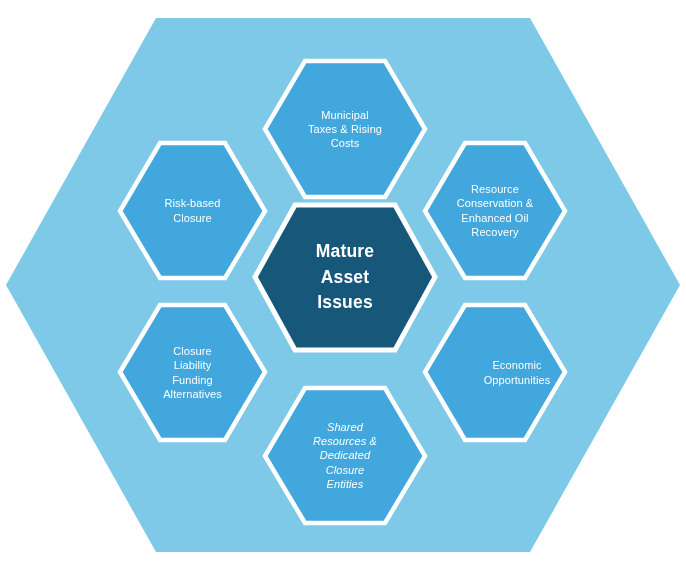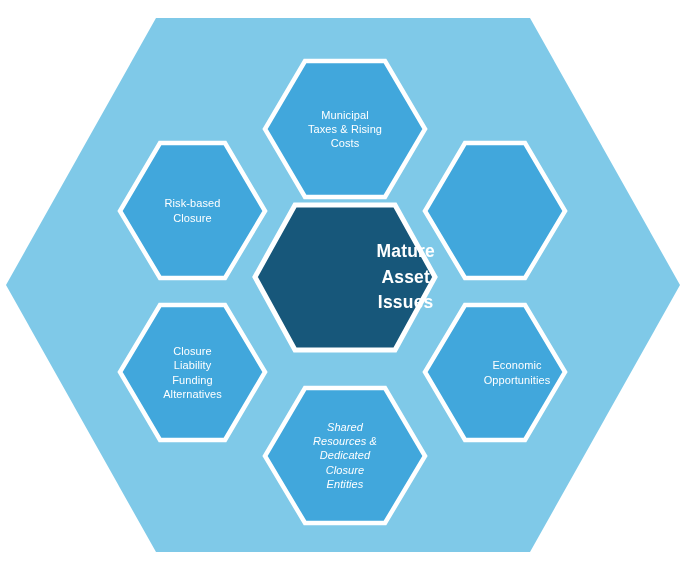--- a/index.html
+++ b/index.html
@@ -69,34 +69,37 @@
 
     <polygon points="160,143 225,143 265,211 225,278 160,278 120,211" fill="#41A7DC" stroke="#ffffff" stroke-width="4.5" stroke-linejoin="miter"></polygon>
 
     <polygon points="295,205 395,205 435,277 395,350 295,350 255,277" fill="#17577A" stroke="#ffffff" stroke-width="5" stroke-linejoin="miter"></polygon>
   </svg>
 
   <div class="hex-label outer-label" style="left:265px; top:61px; width:160px; height:136px;">
     <span>Municipal<br>Taxes &amp; Rising<br>Costs</span>
   </div>
 
+  <div class="hex-label outer-label" style="left:425px; top:143px; width:140px; height:135px;">
+    <span>Resource<br>Conservation &amp;<br>Enhanced Oil<br>Recovery</span>
+  </div>
 
   <div class="hex-label outer-label" style="left:447px; top:305px; width:140px; height:135px;">
     <span>Economic<br>Opportunities</span>
   </div>
 
   <div class="hex-label outer-label" style="left:265px; top:388px; width:160px; height:135px;font-style:italic;">
     <span>Shared<br>Resources &amp;<br>Dedicated<br>Closure<br>Entities</span>
   </div>
 
   <div class="hex-label outer-label" style="left:120px; top:305px; width:145px; height:135px;">
     <span>Closure<br>Liability<br>Funding<br>Alternatives</span>
   </div>
 
   <div class="hex-label outer-label" style="left:120px; top:143px; width:145px; height:135px;justify-content:center;">
     <span>Risk-based<br>Closure</span>
   </div>
 
-  <div class="hex-label center-label" style="left:255px; top:205px; width:180px; height:145px;justify-content:flex-end;">
+  <div class="hex-label center-label" style="left:255px; top:205px; width:180px; height:145px;">
     <span>Mature<br>Asset<br>Issues</span>
   </div>
 
 </div>
 
 </body></html>

